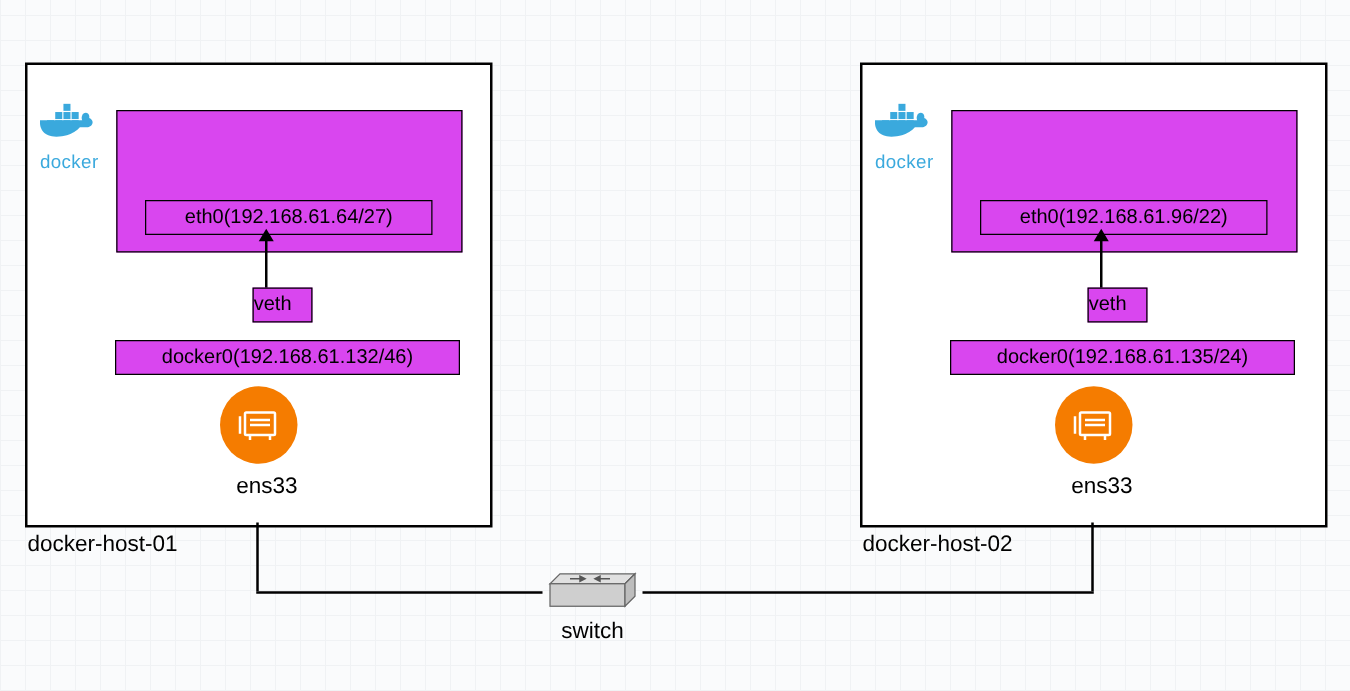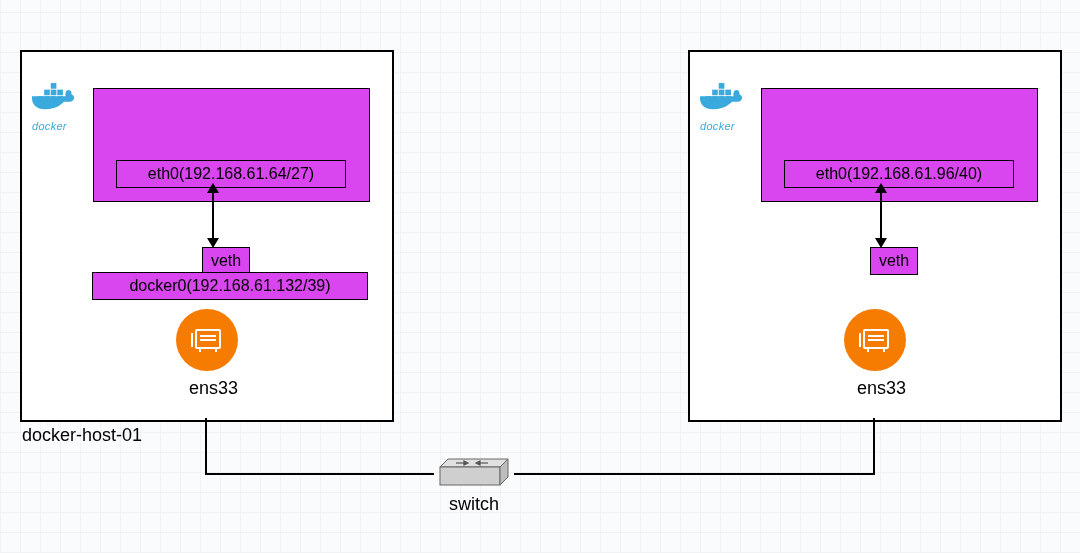--- a/index.html
+++ b/index.html
@@ -6,28 +6,28 @@
   .canvas{position:relative;width:1080px;height:553px;background:
     repeating-linear-gradient(0deg,#f0f2f4 0,#f0f2f4 1px,transparent 1px,transparent 20px),
     repeating-linear-gradient(90deg,#f0f2f4 0,#f0f2f4 1px,transparent 1px,transparent 20px),
     #fafbfc;}
   .box{position:absolute;border:2px solid #000;background:#fff;}
   .host{width:370px;height:368px;}
   .host-label{position:absolute;left:0;bottom:-26px;font-size:18px;text-align:right;}
   .inner{position:absolute;border:1.5px solid #000;background:#d946ef;margin-left:18px;}
   .container-box{left:53px;top:36px;width:275px;height:112px;}
   .eth-box{left:76px;top:108px;width:228px;height:26px;text-align:center;line-height:26px;}
-  .veth-box{left:162px;top:195px;width:46px;height:26px;text-align:center;line-height:26px;}
+  .veth-box{left:162px;top:178px;width:46px;height:26px;line-height:26px;}
   .docker0-box{left:52px;top:220px;width:274px;height:26px;text-align:center;line-height:26px;}
   .nic{position:absolute;left:154px;top:257px;width:62px;height:62px;border-radius:50%;background:#f57c00;display:flex;align-items:center;justify-content:center;}
   .nic svg{width:34px;height:26px;}
   .nic-label{position:absolute;left:154px;top:326px;width:62px;text-align:right;font-size:18px;}
   .docker-logo{position:absolute;left:10px;top:30px;}
   .docker-logo svg{width:45px;height:34px;}
-  .docker-logo-text{font-family:'Comic Sans MS',cursive,sans-serif;font-size:11px;color:#3aa9dd;letter-spacing:0.3px;font-style:italic;}
+  .docker-logo-text{font-family:'Comic Sans MS',cursive,sans-serif;font-size:15px;color:#3aa9dd;letter-spacing:0.3px;}
   .arrow-line{position:absolute;left:190px;top:137px;width:2px;height:55px;background:#000;}
   .arrow-up{position:absolute;left:185px;top:131px;width:0;height:0;border-left:6px solid transparent;border-right:6px solid transparent;border-bottom:10px solid #000;}
   .arrow-down{position:absolute;left:185px;top:186px;width:0;height:0;border-left:6px solid transparent;border-right:6px solid transparent;border-top:10px solid #000;}
   .switch{position:absolute;left:434px;top:457px;width:80px;height:34px;}
   .switch-label{position:absolute;left:434px;top:494px;width:80px;text-align:center;font-size:18px;}
   .wire{position:absolute;background:#000;}
 </style>
 </head>
 <body>
 <div class="canvas">
@@ -48,21 +48,21 @@
           </g>
         </svg>
     <div class="docker-logo-text">docker</div>
   </div>
   <div class="inner container-box"></div>
   <div class="inner eth-box">eth0(192.168.61.64/27)</div>
   <div class="arrow-up"></div>
   <div class="arrow-line"></div>
   <div class="arrow-down"></div>
   <div class="inner veth-box">veth</div>
-  <div class="inner docker0-box">docker0(192.168.61.132/39)</div>
+  <div class="inner docker0-box">docker0(192.168.61.132/46)</div>
   <div class="nic">
     <svg viewBox="0 0 34 26">
           <g fill="none" stroke="#fff" stroke-width="2">
             <rect x="6" y="3" width="24" height="18" rx="1"></rect>
             <line x1="2" y1="6" x2="2" y2="20"></line>
             <line x1="10" y1="21" x2="10" y2="25"></line>
             <line x1="26" y1="21" x2="26" y2="25"></line>
             <line x1="10" y1="9" x2="26" y2="9"></line>
             <line x1="10" y1="13" x2="26" y2="13"></line>
           </g>
@@ -83,38 +83,40 @@
             <rect x="13" y="7" width="6" height="6"></rect>
             <rect x="20" y="7" width="6" height="6"></rect>
             <rect x="27" y="7" width="6" height="6"></rect>
             <rect x="20" y="0" width="6" height="6"></rect>
             <path d="M0 20 h40 c5 0 7 -6 2 -8 c1 -5 -5 -6 -6 -2 c-1 2 0 4 0 4 h-36 c0 0 -2 14 14 14 c14 0 20 -8 20 -8" fill="#3aa9dd"></path>
           </g>
         </svg>
     <div class="docker-logo-text">docker</div>
   </div>
   <div class="inner container-box"></div>
-  <div class="inner eth-box">eth0(192.168.61.96/40)</div>
+  <div class="inner eth-box">eth0(192.168.61.96/22)</div>
   <div class="arrow-up"></div>
   <div class="arrow-line"></div>
   <div class="arrow-down"></div>
   <div class="inner veth-box">veth</div>
+  <div class="inner docker0-box">docker0(192.168.61.135/24)</div>
   <div class="nic">
     <svg viewBox="0 0 34 26">
           <g fill="none" stroke="#fff" stroke-width="2">
             <rect x="6" y="3" width="24" height="18" rx="1"></rect>
             <line x1="2" y1="6" x2="2" y2="20"></line>
             <line x1="10" y1="21" x2="10" y2="25"></line>
             <line x1="26" y1="21" x2="26" y2="25"></line>
             <line x1="10" y1="9" x2="26" y2="9"></line>
             <line x1="10" y1="13" x2="26" y2="13"></line>
           </g>
         </svg>
   </div>
   <div class="nic-label">ens33</div>
+  <div class="host-label">docker-host-02</div>
 </div>
 
 <div class="wire" style="left:205px;top:418px;width:2px;height:55px;"></div>
 <div class="wire" style="left:205px;top:473px;width:229px;height:2px;"></div>
 
 <div class="wire" style="left:873px;top:418px;width:2px;height:55px;"></div>
 <div class="wire" style="left:514px;top:473px;width:361px;height:2px;"></div>
 
 <div class="switch">
   <svg viewBox="0 0 80 34">

